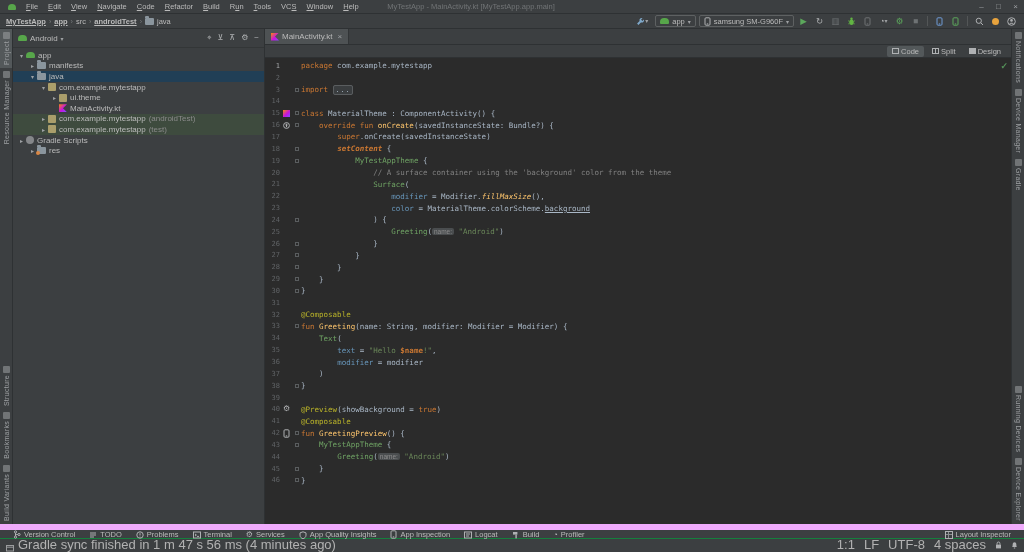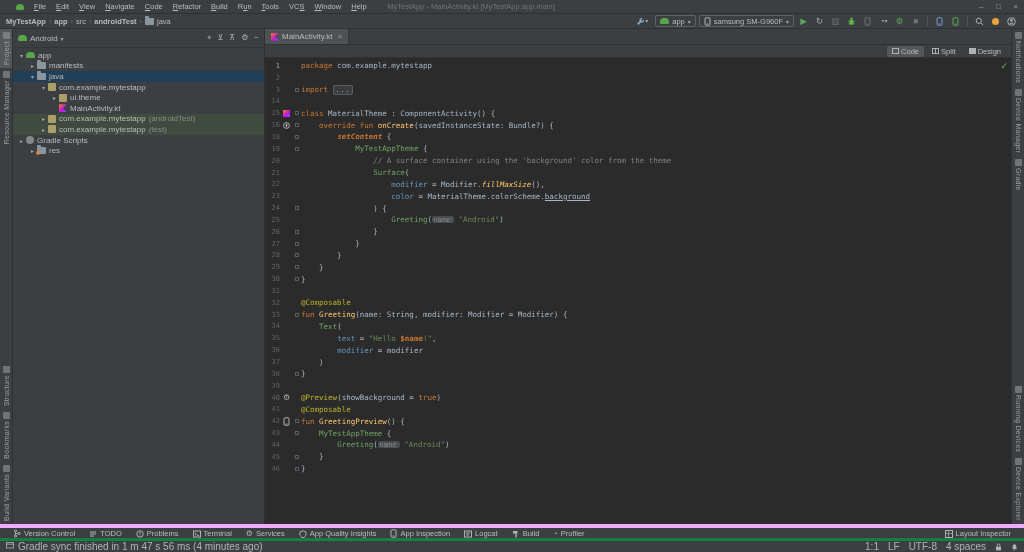--- a/index.html
+++ b/index.html
@@ -1,33 +1,33 @@
 <!DOCTYPE html>
 <html><head>
 <meta charset="utf-8">
 <style>
   *{box-sizing:border-box;margin:0;padding:0;}
   body{margin:0;background:#1e1e1e;font-family:"Liberation Sans",sans-serif;-webkit-font-smoothing:antialiased;}
   .app{position:relative;width:1024px;height:552px;background:#3C3F41;overflow:hidden;color:#BBBBBB;}
 
   
-  .titlebar{height:14px;display:flex;align-items:center;background:#3C3F41;border-bottom:1px solid #2E3133;padding-left:16px;position:relative;}
+  .titlebar{height:14px;display:flex;align-items:center;background:#3C3F41;border-bottom:1px solid #2E3133;padding-left:8px;position:relative;}
   .as-logo{width:8px;height:6px;background:#57A64A;border-radius:4px 4px 1px 1px;margin-right:5px;flex:none;}
   .menus{display:flex;font-size:7.5px;color:#BBBBBB;}
   .menus .mi{padding:0 5px;cursor:default;}
   .menus .mi u{text-decoration:underline;}
   .win-title{position:absolute;left:46%;transform:translateX(-50%);font-size:7.5px;color:#717476;white-space:nowrap;}
   .win-controls{margin-left:auto;display:flex;color:#9DA0A3;font-size:8px;}
   .win-controls span{width:17px;text-align:center;}
 
   
   .toolbar{height:15px;display:flex;align-items:center;border-bottom:1px solid #2E3133;padding:0 6px;font-size:7.5px;background:#3C3F41;}
   .crumbs{display:flex;align-items:center;gap:3px;color:#BBBBBB;}
   .crumbs .sep{color:#787B7D;font-size:7px;}
-  .crumbs .b{font-weight:bold;}
+  .crumbs .b{font-weight:bold;text-decoration:underline;}
   .toolbar-right{margin-left:auto;display:flex;align-items:center;gap:3px;}
   .combo{display:flex;align-items:center;gap:3px;border:1px solid #5E6162;border-radius:2px;padding:0 4px;height:12px;white-space:nowrap;}
   .chev{color:#9DA0A3;font-size:6px;}
   .action{min-width:13px;height:12px;display:flex;align-items:center;justify-content:center;font-size:8.5px;line-height:1;}
   .tsep{width:1px;height:10px;background:#535657;margin:0 2px;}
   .dot{width:7px;height:7px;border-radius:50%;display:inline-block;}
   .g{line-height:1;}
 
   
   .main{display:flex;height:495px;background:#2B2B2B;}
@@ -93,24 +93,24 @@
   .a{color:#BBB529;}
   .y{color:#FFC66D;font-style:italic;}
   .u{text-decoration:underline;}
   .hint{background:#4A4D4F;color:#8C8C8C;border-radius:2px;padding:0 2px;font-size:6.5px;font-family:"Liberation Sans",sans-serif;}
   .foldb{background:#3A3D3F;border:1px solid #5A5D5F;border-radius:2px;padding:0 2px;font-size:6.5px;letter-spacing:1px;}
   .gcheck{position:absolute;top:3px;right:3px;color:#549159;font-size:9px;font-weight:bold;}
   .gi-kt{width:7px;height:7px;background:linear-gradient(135deg,#F88909,#C711E1 55%,#7F52FF);display:block;}
   .gi-gear{color:#AFB1B3;font-size:8px;line-height:1;}
 
   
-  .toolwin-bar{height:14px;background:#3C3F41;border-top:4px solid #f0abfc;display:flex;align-items:flex-end;font-size:7.5px;padding:0 6px;}
+  .toolwin-bar{height:14px;background:#3C3F41;border-top:6px solid #f0abfc;display:flex;align-items:flex-start;font-size:7.5px;padding:0 6px;}
   .twitem{display:flex;align-items:center;gap:3px;padding:0 7px;color:#BBBBBB;white-space:nowrap;}
   .twb-right{margin-left:auto;display:flex;}
-  .statusbar{height:14px;background:#3C3F41;border-top:3px solid #15803d;display:flex;align-items:flex-start;font-size:10px;color:#B2B2B2;padding:0 6px;gap:4px;}
+  .statusbar{height:14px;background:#3C3F41;border-top:1px solid #15803d;display:flex;align-items:flex-end;font-size:13px;color:#B2B2B2;padding:0 6px;gap:4px;}
   .sb-right{margin-left:auto;display:flex;gap:9px;align-items:center;}
   svg{display:block;}
 </style>
 </head>
 <body>
 
 <div class="app">
 
   <div class="titlebar">
     <span class="as-logo"></span>
@@ -420,20 +420,26 @@
               <span class="gi">
                 <svg width="7" height="7">
                   <circle cx="3.5" cy="3.5" r="2.9" fill="none" stroke="#AFB1B3"></circle>
                   <path d="M3.5 5.2V2.1M2.4 3.1l1.1-1 1.1 1" fill="none" stroke="#AFB1B3"></path>
                 </svg>
               </span>
               <span class="fm">
                 <i></i>
               </span>
               <span class="ct"><span>    </span><span class="k">override</span><span> </span><span class="k">fun</span><span> </span><span class="f">onCreate</span><span>(savedInstanceState: Bundle?) {</span></span>
+            </div>
+            <div class="crow">
+              <span class="ln">17</span>
+              <span class="gi"></span>
+              <span class="fm"></span>
+              <span class="ct"><span>        </span><span class="k">super</span><span>.onCreate(savedInstanceState)</span></span>
             </div>
             <div class="crow">
               <span class="ln">18</span>
               <span class="gi"></span>
               <span class="fm">
                 <i></i>
               </span>
               <span class="ct"><span>        </span><span class="i">setContent</span><span> {</span></span>
             </div>
             <div class="crow">

